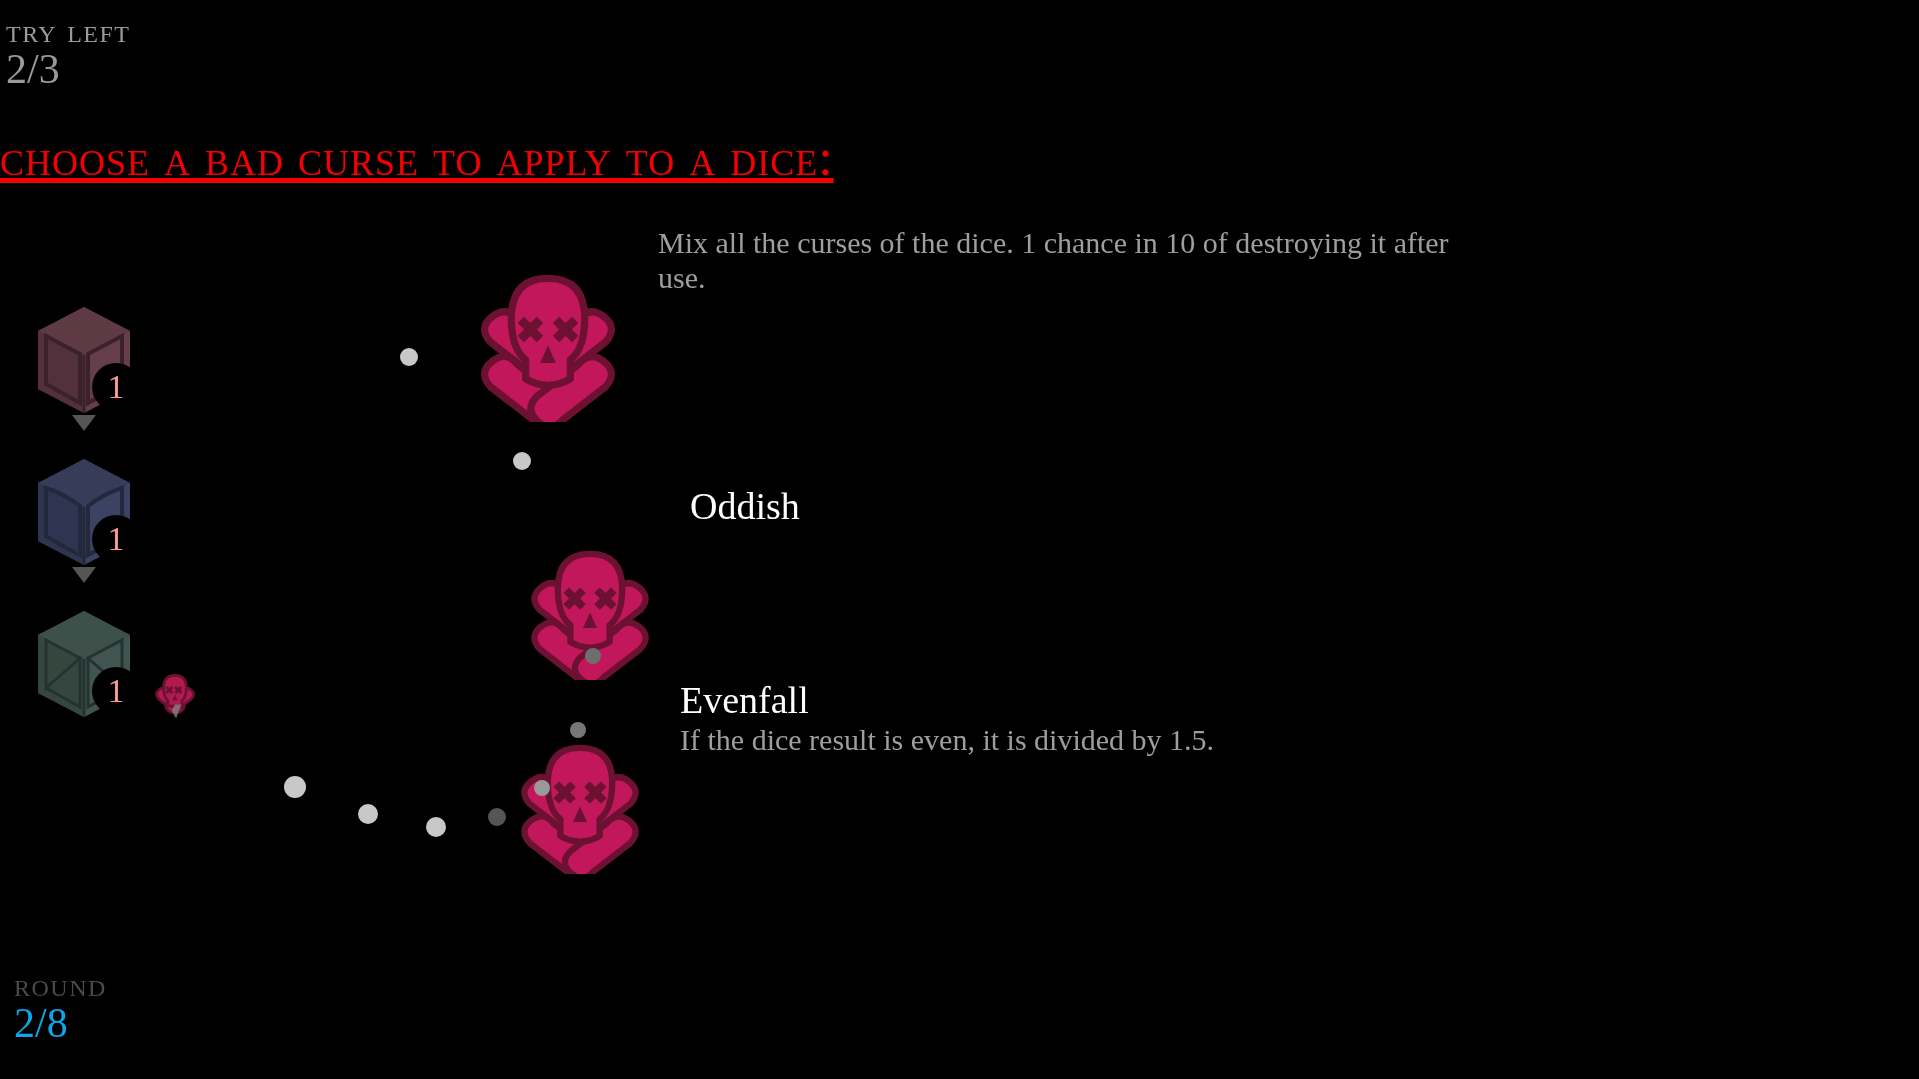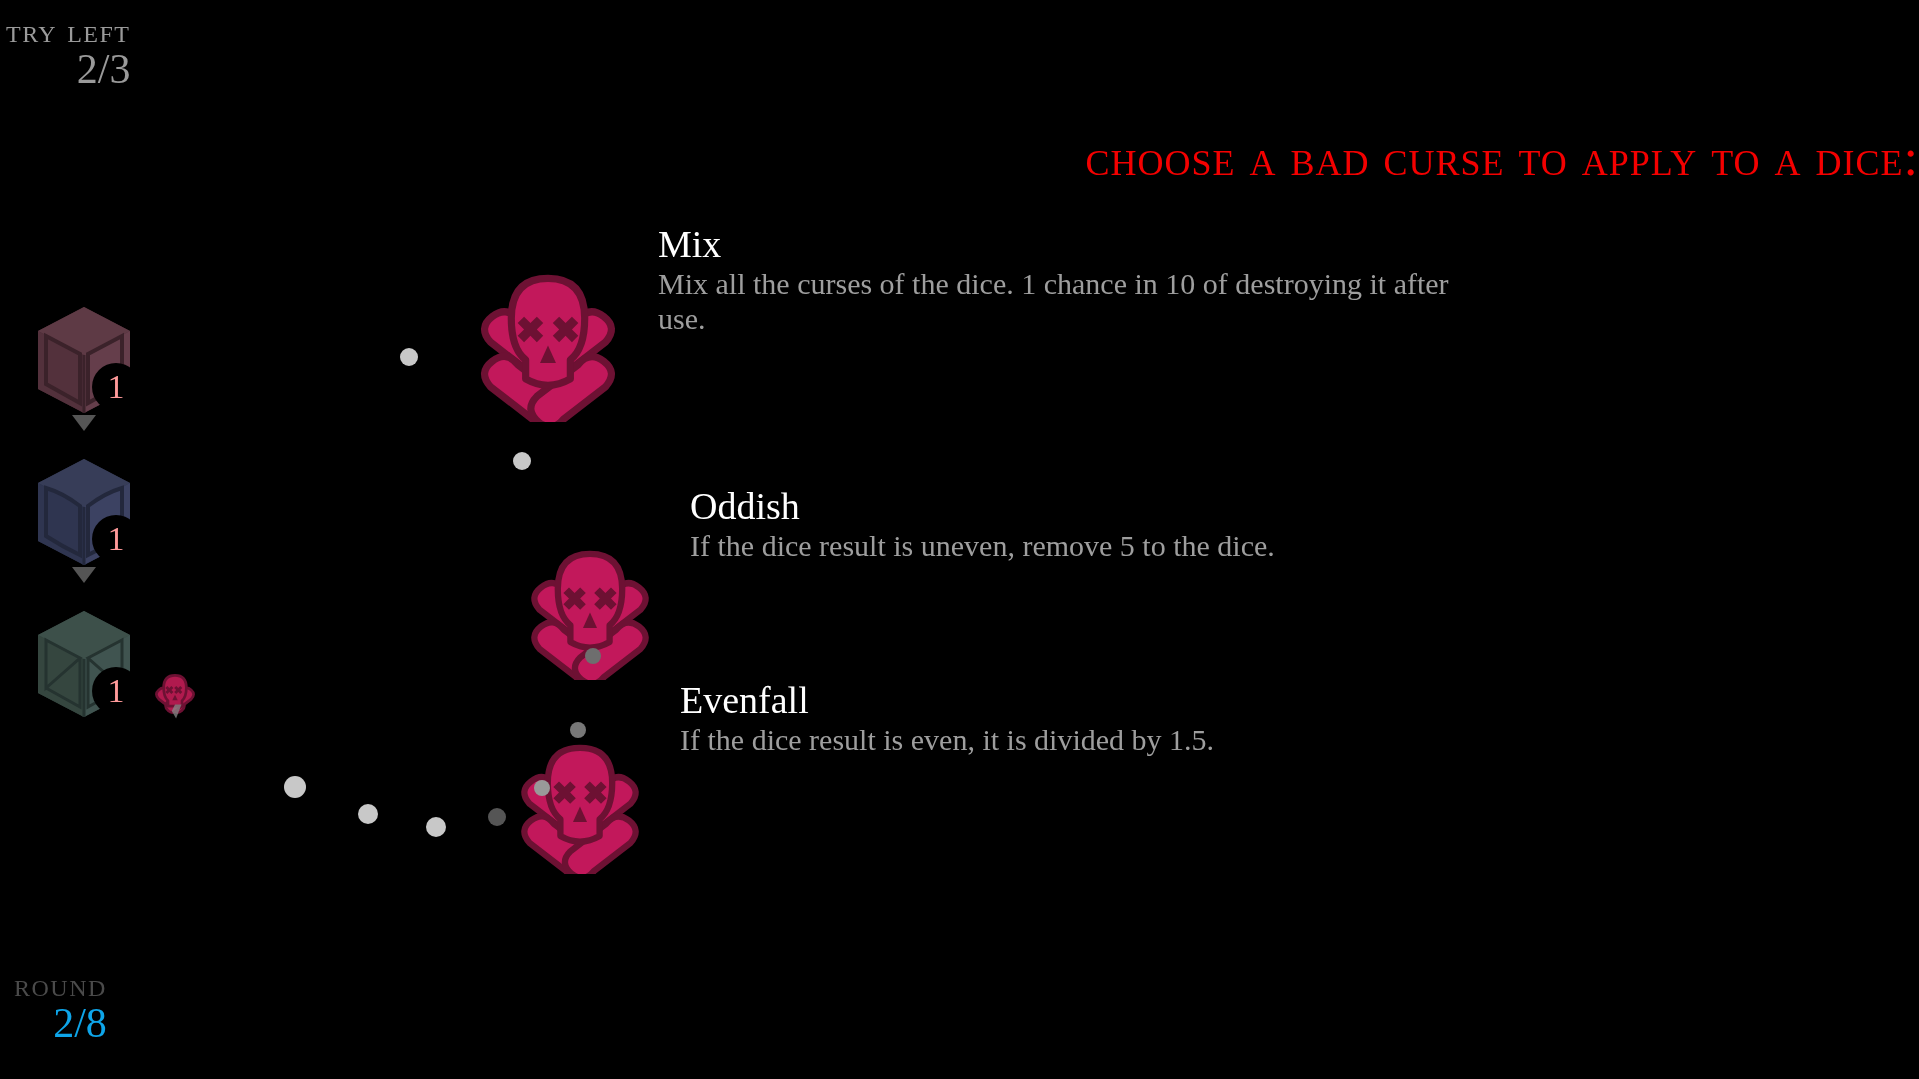--- a/index.html
+++ b/index.html
@@ -21,21 +21,21 @@
     left: 0; top: 0;
     width: 1919px;
     height: 1079px;
     background: #000000;
     overflow: hidden;
   }
 
   
   .hud {
     position: absolute;
-    text-align: right;
+    text-align: left;
     line-height: 1.0;
     user-select: none;
   }
   .hud .hud-label {
     display: block;
     font-variant: small-caps;
     text-transform: lowercase;
     letter-spacing: 1.5px;
     font-size: 34px;
   }
@@ -56,28 +56,29 @@
     color: #4a4a4a;
   }
   #round .hud-value { color: #0ea5e9; }
 
   
   #title {
     position: absolute;
     left: 0;
     top: 128px;
     width: 1919px;
-    text-align: right;
+    text-align: left;
     color: #f40000;
     font-size: 52px;
     font-variant: small-caps;
     text-transform: lowercase;
     letter-spacing: 1px;
     white-space: nowrap;
     user-select: none;
+    text-decoration: underline;
   }
 
   
   #dice-column {
     position: absolute;
     left: 36px;
     top: 305px;
     width: 170px;
   }
   .die-slot {
@@ -266,21 +267,20 @@
           <path d="M50,4 q23,0 23,25 q0,19 -9,26 l0,12 q-7,4 -14,4 q-7,0 -14,-4 l0,-12 q-9,-7 -9,-26 q0,-25 23,-25 Z"></path>
         </g>
         <g fill="#6d1133">
           <path d="M31,32 l4,-4 l4,4 l4,-4 l4,4 l-4,4 l4,4 l-4,4 l-4,-4 l-4,4 l-4,-4 l4,-4 Z"></path>
           <path d="M53,32 l4,-4 l4,4 l4,-4 l4,4 l-4,4 l4,4 l-4,4 l-4,-4 l-4,4 l-4,-4 l4,-4 Z"></path>
           <polygon points="50,46 55,57 45,57"></polygon>
         </g>
       </svg>
     </div>
     <div class="curse-text">
-      <span class="curse-name">Mix</span>
       <span class="curse-desc">Mix all the curses of the dice. 1 chance in 10 of destroying it after use.</span>
     </div>
   </div>
 
   <div class="curse" id="curse-oddish">
     <div class="curse-skull">
       <svg width="140" height="132" viewBox="0 0 100 94">
         <g fill="#c2185b" stroke="#6d1133" stroke-width="4.5" stroke-linejoin="round">
           <path d="M14,44 q-8,-9 1,-16 q9,-7 16,2 l26,20 q8,8 -1,16 q-9,7 -16,-2 Z"></path>
           <path d="M86,44 q8,-9 -1,-16 q-9,-7 -16,2 l-26,20 q-8,8 1,16 q9,7 16,-2 Z"></path>
@@ -290,21 +290,20 @@
         </g>
         <g fill="#6d1133">
           <path d="M31,32 l4,-4 l4,4 l4,-4 l4,4 l-4,4 l4,4 l-4,4 l-4,-4 l-4,4 l-4,-4 l4,-4 Z"></path>
           <path d="M53,32 l4,-4 l4,4 l4,-4 l4,4 l-4,4 l4,4 l-4,4 l-4,-4 l-4,4 l-4,-4 l4,-4 Z"></path>
           <polygon points="50,46 55,57 45,57"></polygon>
         </g>
       </svg>
     </div>
     <div class="curse-text">
       <span class="curse-name">Oddish</span>
-      <span class="curse-desc">If the dice result is uneven, remove 5 to the dice.</span>
     </div>
   </div>
 
   <div class="curse" id="curse-unluckbind">
     <div class="curse-text">
     </div>
   </div>
 
   <div class="curse" id="curse-evenfall">
     <div class="curse-skull">

